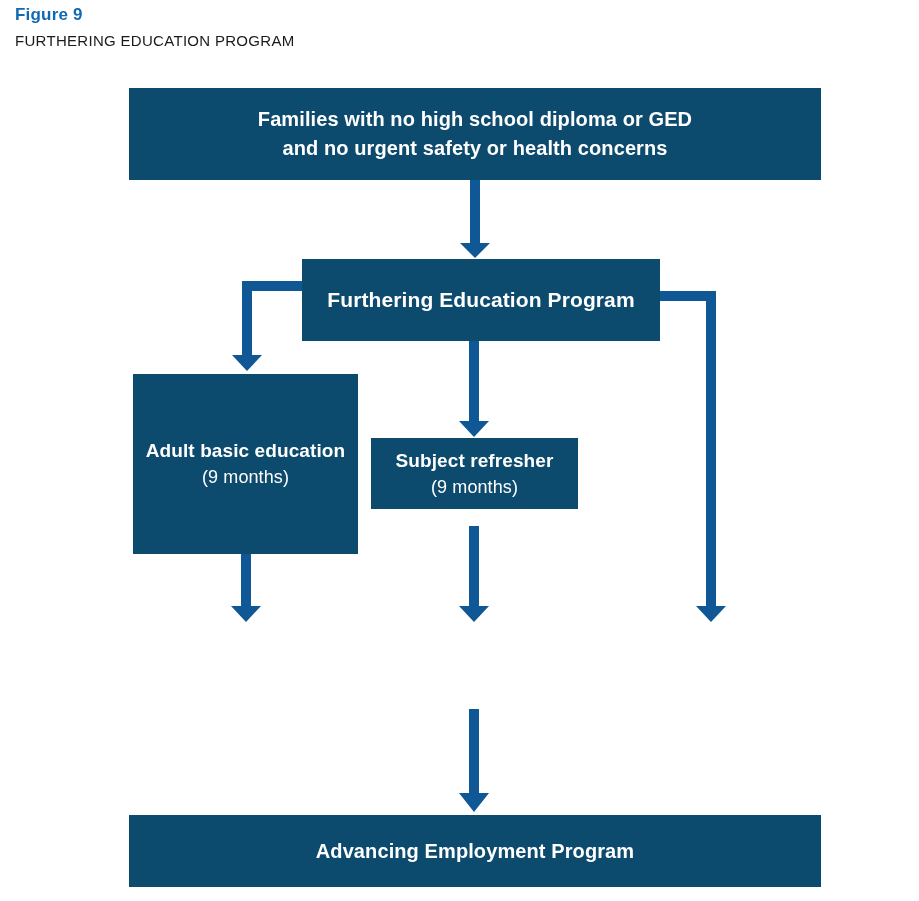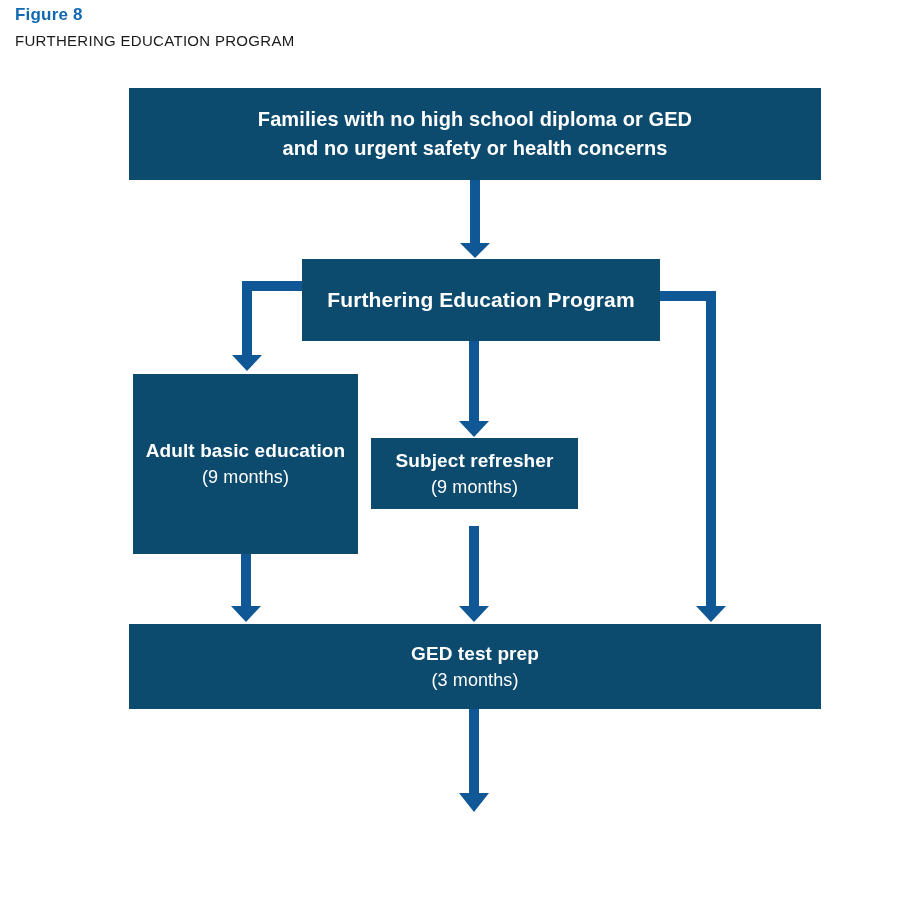--- a/index.html
+++ b/index.html
@@ -92,21 +92,21 @@
   #node-advancing    { left: 129px; top: 815px; width: 692px; height: 72px; }
 
   #node-families .node-title  { font-size: 20px; line-height: 29px; }
   #node-fep .node-title       { font-size: 21px; }
   #node-advancing .node-title { font-size: 20px; }
 </style>
 </head>
 <body>
 
 <div id="figure-header">
-  <div id="figure-number">Figure 8</div>
+  <div id="figure-number">Figure 9</div>
   <div id="figure-title">FURTHERING EDUCATION PROGRAM</div>
 </div>
 
 <div id="diagram">
 
   <svg id="connector-layer" viewBox="0 0 919 901" width="919" height="901">
 
     <g>
       <rect x="470" y="180" width="10" height="63" fill="#0f5795"></rect>
       <polygon points="460,243 490,243 475,258" fill="#0f5795"></polygon>
@@ -157,19 +157,18 @@
   <div class="node" id="node-adult-basic">
     <div class="node-title">Adult basic education</div>
     <div class="node-sub">(9 months)</div>
   </div>
 
   <div class="node" id="node-subject-ref">
     <div class="node-title">Subject refresher</div>
     <div class="node-sub">(9 months)</div>
   </div>
 
-  <div class="node" id="node-ged-prep">
-    <div class="node-title">GED test prep</div>
-    <div class="node-sub">(3 months)</div>
+
+  <div class="node" id="node-advancing">
+    <div class="node-title">Advancing Employment Program</div>
   </div>
-
 
 </div>
 
 </body></html>

